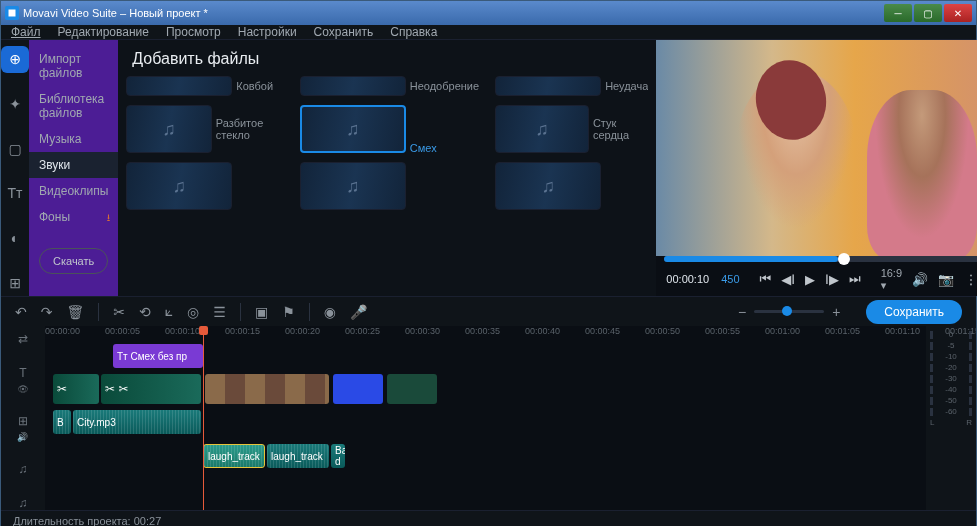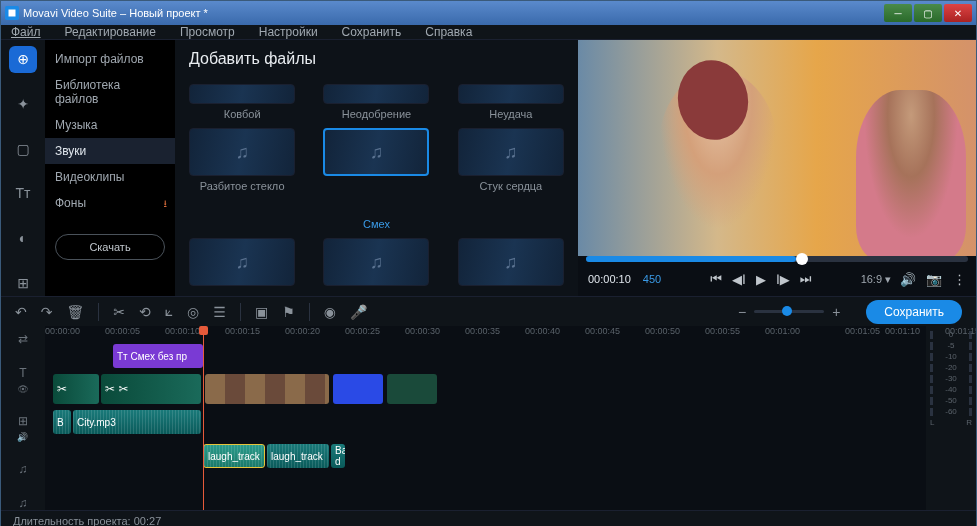--- a/index.html
+++ b/index.html
@@ -6,37 +6,37 @@
 body { width: 977px; height: 526px; background: #000; overflow: hidden; }
 .window { width: 977px; height: 526px; background: #0f1419; display: flex; flex-direction: column; border: 1px solid #3a5a7a; }
 .titlebar { height: 24px; background: linear-gradient(#5a8acc, #3a6aac); display: flex; align-items: center; padding: 8px 4px; color: #fff; font-size: 11px; }
 .titlebar .icon { width: 14px; height: 14px; margin-right: 4px; }
 .titlebar .title { flex: 1; }
 .winbtns { display: flex; gap: 2px; }
 .winbtn { width: 28px; height: 18px; display: flex; align-items: center; justify-content: center; font-size: 10px; color: #fff; cursor: pointer; }
 .winbtn.min { background: linear-gradient(#4a8a4a,#2a6a2a); border-radius: 2px; }
 .winbtn.max { background: linear-gradient(#4a8a4a,#2a6a2a); border-radius: 2px; }
 .winbtn.close { background: linear-gradient(#d44,#a22); border-radius: 2px; }
-.menubar { height: 24px; background: #0f1419; display: flex; align-items: center; padding: 0 10px; gap: 24px; color: #a0a8b0; font-size: 12px; border-bottom: 1px solid #1a2030; }
+.menubar { height: 24px; background: #0f1419; display: flex; align-items: center; padding: 0 10px; gap: 17px; color: #a0a8b0; font-size: 12px; border-bottom: 1px solid #1a2030; }
 .menubar span { cursor: pointer; }
 .menubar span:first-child { text-decoration: underline; }
 .content { flex: 1; display: flex; flex-direction: column; }
 .upper { height: 256px; display: flex; }
 .leftstrip { width: 44px; background: #0f1419; display: flex; flex-direction: column; align-items: center; padding-top: 6px; gap: 18px; }
 .leftstrip .ico { width: 28px; height: 28px; display: flex; align-items: center; justify-content: center; color: #8a929a; border-radius: 6px; cursor: pointer; font-size: 14px; }
 .leftstrip .ico.active { background: #1a6ad6; color: #fff; }
-.sidepanel { width: 130px; background: #000000; display: flex; flex-direction: column; padding-top: 6px; }
+.sidepanel { width: 130px; background: #4c1d95; display: flex; flex-direction: column; padding-top: 6px; }
 .sideitem { padding: 6px 10px; color: #a0a8b0; font-size: 12px; cursor: pointer; position: relative; }
 .sideitem.sel { background: #1a2230; color: #e0e6ec; }
 .sideitem .dl { position: absolute; right: 8px; color: #d46a3a; font-size: 10px; }
 .download-btn { margin: 18px 10px 0 10px; padding: 6px 0; border: 1px solid #4a525a; border-radius: 14px; color: #c0c6cc; font-size: 11px; text-align: center; cursor: pointer; }
 .mediapanel { flex: 1; background: #0d1218; padding: 10px 8px; display: flex; flex-direction: column; }
-.mediapanel h2 { color: #e8ecf0; font-size: 16px; font-weight: 400; margin-bottom: 16px; padding-left: 6px; }
+.mediapanel h2 { color: #e8ecf0; font-size: 16px; font-weight: 400; margin-bottom: 8px; padding-left: 6px; }
 .grid { display: grid; grid-template-columns: repeat(3, 1fr); gap: 8px 16px; overflow: hidden; }
-.tile { display: flex; flex-direction: column; align-items: center; gap: 4px; }
+.tile { display: flex; flex-direction: row; align-items: center; gap: 4px; }
 .tile .thumb { width: 106px; height: 48px; background: linear-gradient(100deg,#12243a 0%,#1a3452 50%,#12243a 100%); border: 1px solid #1a2030; border-radius: 4px; display: flex; align-items: center; justify-content: center; color: #5a7290; font-size: 18px; cursor: pointer; position: relative; }
 .tile.sel .thumb { border: 2px solid #1a8ae6; }
 .tile .lbl { color: #8a929a; font-size: 11px; }
 .tile.sel .lbl { color: #3a9ae6; margin-top: 38px; }
 .row1 .thumb { height: 20px; }
 .preview { width: 398px; background: #0a0e14; display: flex; flex-direction: column; }
 .video { flex: 1; background: linear-gradient(90deg,#6a8aa6 0%, #d4b88a 35%, #e6a64a 60%, #d4926a 100%); position: relative; overflow: hidden; }
 .person1 { position: absolute; left: 80px; top: 30px; width: 120px; height: 160px; background: radial-gradient(ellipse at 50% 20%, #e6c4a6 0%, #d4a07a 40%, transparent 70%); border-radius: 50% 50% 30% 30%; }
 .mouth { position: absolute; left: 100px; top: 20px; width: 70px; height: 80px; background: #8a3a3a; border-radius: 50%; transform: rotate(-10deg); }
 .person2 { position: absolute; right: 10px; top: 50px; width: 110px; height: 170px; background: radial-gradient(ellipse at 50% 15%, #c49a7a 0%, #a6725a 30%, #d47a8a 60%); border-radius: 40% 40% 20% 20%; }
@@ -236,21 +236,21 @@
             <span style="left: 180px;">00:00:15</span>
             <span style="left: 240px;">00:00:20</span>
             <span style="left: 300px;">00:00:25</span>
             <span style="left: 360px;">00:00:30</span>
             <span style="left: 420px;">00:00:35</span>
             <span style="left: 480px;">00:00:40</span>
             <span style="left: 540px;">00:00:45</span>
             <span style="left: 600px;">00:00:50</span>
             <span style="left: 660px;">00:00:55</span>
             <span style="left: 720px;">00:01:00</span>
-            <span style="left: 800px;">00:01:05</span>
+            <span style="left: 780px;">00:01:05</span>
             <span style="left: 840px;">00:01:10</span>
             <span style="left: 900px;">00:01:15</span>
           </div>
         <div class="playhead"></div>
         <div class="track title">
           <div class="clip text">Tᴛ Смех без пр</div>
         </div>
         <div class="track">
           <div class="clip vid" style="left:8px;width:46px">
               <span class="scis">✂</span>

